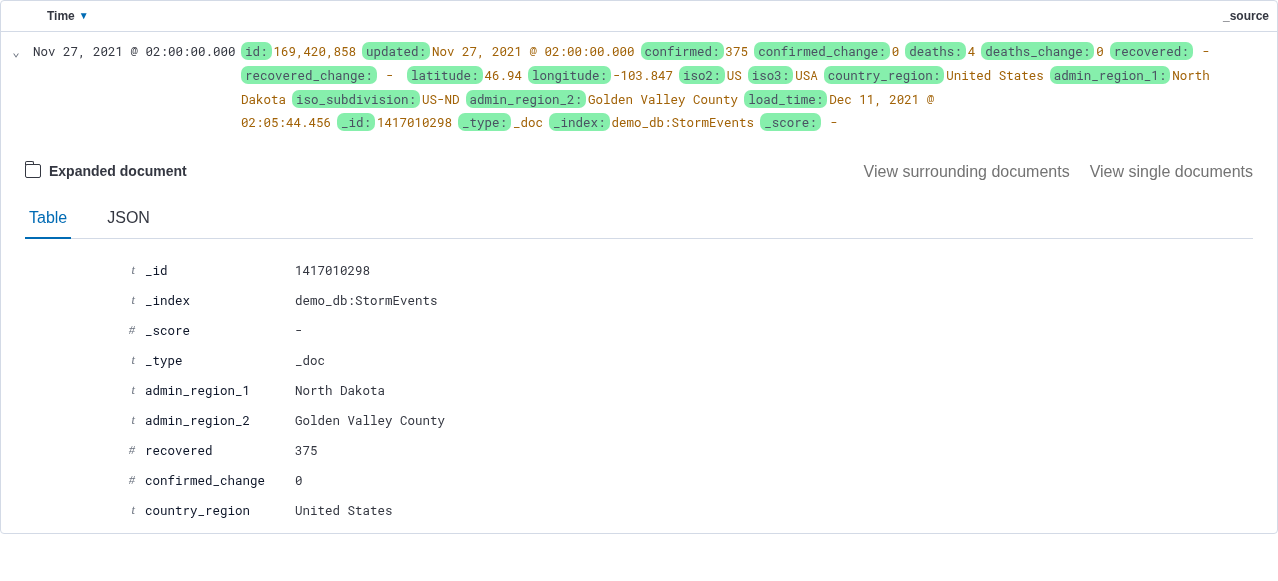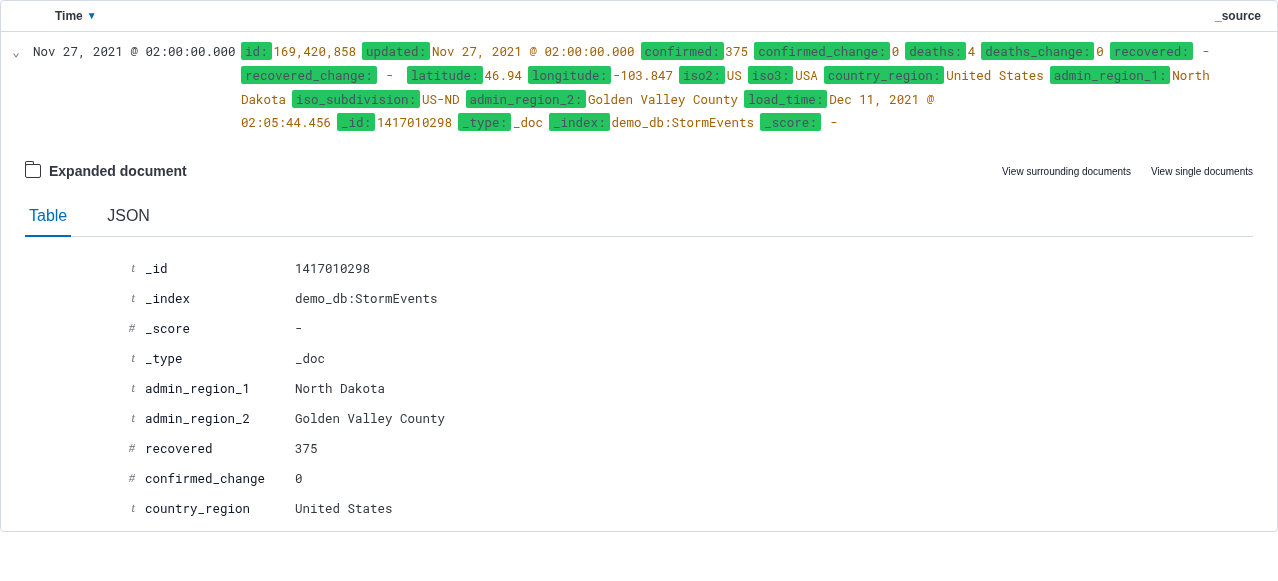--- a/index.html
+++ b/index.html
@@ -9,21 +9,21 @@
       color: #343741;
       background: #fff;
       width: 1278px;
     }
     .container {
       border: 1px solid #d3dae6;
       border-radius: 4px;
     }
     .header-row {
       display: flex;
-      padding: 8px 16px;
+      padding: 8px 8px;
       border-bottom: 1px solid #d3dae6;
       font-weight: 700;
       font-size: 12px;
     }
     .col-expand { width: 30px; }
     .col-time { width: 210px; padding-left: 8px; display: flex; align-items: center; gap: 4px;}
     .col-source { flex: 1; padding-left: 0; text-align: right; }
     .sort-arrow {
       color: #006bb4;
       font-size: 10px;
@@ -47,35 +47,35 @@
       width: 210px;
       white-space: nowrap;
       padding-left: 2px;
       color: #343741;
     }
     .source-body {
       flex: 1;
       padding-right: 16px;
     }
     .kv-key {
-      background: #22c55e;
+      background: #86efac;
       color: #4a5262;
       padding: 1px 4px;
-      border-radius: 2px;
+      border-radius: 7px;
       margin-right: 2px;
     }
     .kv-val {
       margin-right: 6px;
       color: #a16207;
     }
     .detail-section { padding: 6px 24px 8px 24px; }
     .detail-header {
       display: flex;
       justify-content: space-between;
-      align-items: center;
+      align-items: flex-start;
       margin: 10px 0 18px 0;
     }
     .detail-title {
       display: flex;
       align-items: center;
       gap: 8px;
       font-weight: 700;
       font-size: 14px;
     }
     .folder-icon {
@@ -89,23 +89,23 @@
       content:"";
       position:absolute;
       top:-4px; left:-1.5px;
       width:7px; height:3px;
       border:1.5px solid #343741;
       border-bottom:none;
       border-radius:2px 2px 0 0;
     }
     .detail-links { display: flex; gap: 20px; }
     .detail-links a {
-      color: #0f172a;
+      color: #737373;
       text-decoration: none;
-      font-size: 10px;
+      font-size: 16px;
       cursor: pointer;
     }
     .tabs {
       display: flex;
       gap: 32px;
       border-bottom: 1px solid #d3dae6;
       margin-bottom: 16px;
     }
     .tab {
       padding: 10px 4px;

